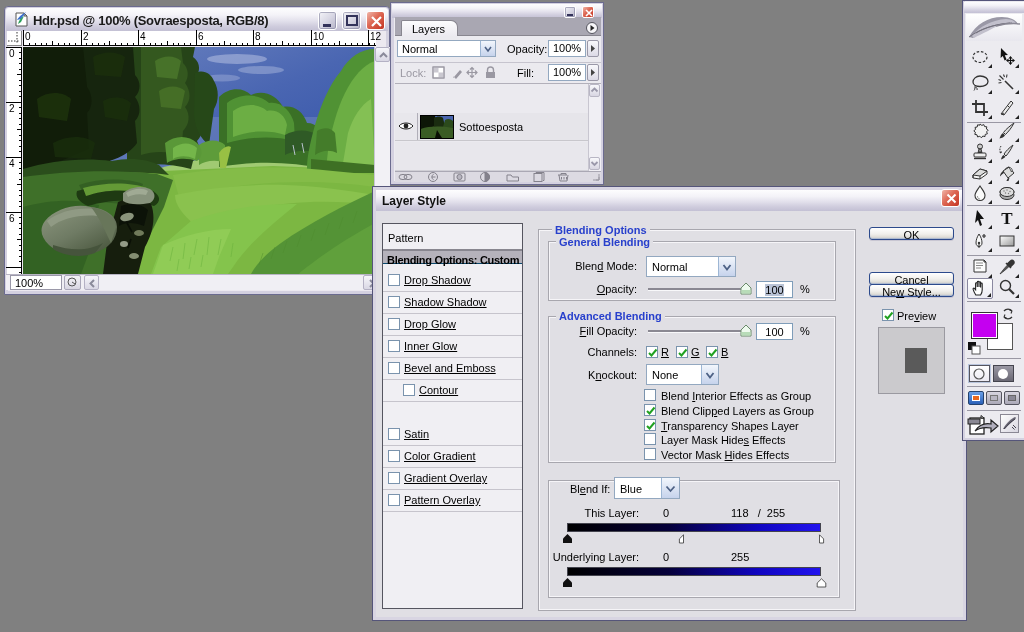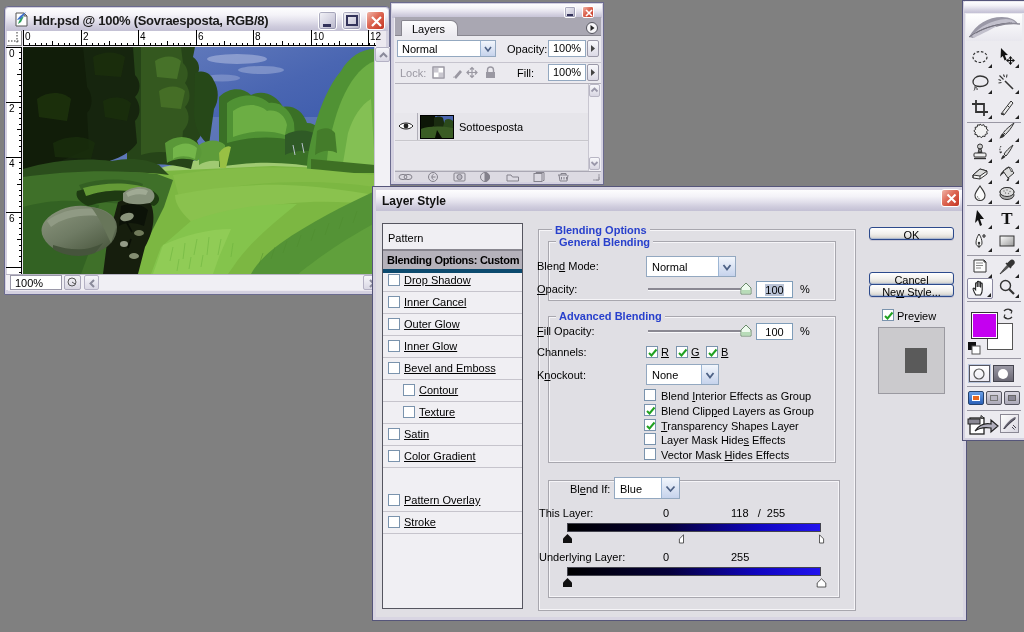--- a/index.html
+++ b/index.html
@@ -63,24 +63,24 @@
 #lstitle { position:absolute; left:3px; top:3px; right:3px; height:21px; }
 #lstitle .ttext { position:absolute; left:6px; top:4px; font-size:12px; font-weight:bold; color:#111; }
 
 #lsdialog > *, #lsdialog .ab { position:absolute; }
 #lstitle .ttext { left:6px; top:4px; font-size:12px; font-weight:bold; color:#111; }
 #lsclose { right:6px; top:2px; width:19px; height:18px; }
 #styleslist { left:9px; top:36px; width:141px; height:386px; background:#f0eff3; border:1px solid #55555f; font-size:11px; }
 .slrow { position:absolute; left:0; width:100%; height:22px; border-bottom:1px solid #c6c4cc; }
 .slrow .cb, .xpcheck { position:absolute; width:12px; height:12px; background:#fff; border:1px solid #7a93ad; }
 .slrow .lbl { position:absolute; left:21px; top:4px;text-decoration:underline; }
-#slsel { position:absolute; left:0; top:26px; width:100%; height:23px; background:#b5b2bb; border-top:1px solid #88868f; border-bottom:4px solid #0c4a6e; font-weight:bold; padding:3px 0 0 4px; white-space:nowrap; letter-spacing:-0.3px; }
+#slsel { position:absolute; left:0; top:26px; width:100%; height:14px; background:#b5b2bb; border-top:1px solid #88868f; border-bottom:1px solid #0c4a6e; font-weight:bold; padding:3px 0 0 4px; white-space:nowrap; letter-spacing:-0.3px; }
 .groupbox { position:absolute; border:1px solid #a8a7ae; box-shadow:1px 1px 0 #f6f5f8 inset, -1px -1px 0 #f6f5f8 inset; }
 .glabel { position:absolute; background:#e0dfe4; color:#2840cc; font-weight:bold; font-size:11px; padding:0 3px; }
-.rlabl { position:absolute; font-size:11px; }
+.rlabl { position:absolute; text-align:right; font-size:11px; }
 .strack { position:absolute; height:2px; background:#8a8892; box-shadow:0 1px 0 #f8f8fa; }
 .vbox { position:absolute; background:#fff; border:1px solid #7f9db9; font-size:11px; text-align:center; padding-top:2px; }
 .xpbtn { position:absolute; width:85px; height:13px; border:1px solid #2c4a8c; border-radius:3px; background:linear-gradient(180deg,#fff 0%,#f0efec 55%,#d4d2ca 100%); box-shadow:inset 0 -1px 1px #a8b6d0, 0 1px 0 #c8c6d2; font-size:11px; text-align:center; padding-top:1px; }
 .gbar { position:absolute; width:254px; height:9px; border:1px solid #44444e; background:linear-gradient(90deg,#000 0%,#05003a 40%,#1005c0 75%,#2214ee 100%); }
 .blab { font-size:11px; position:absolute; }
 
 
 #toolbox { left:962px; top:0px; width:62px; height:441px; background:#ecebf0; border:1px solid #55557a; border-right:none; box-shadow:inset 2px 0 0 #d4d1e0, inset 0 -2px 0 #d4d1e0; z-index:9; }
 #toolbox .ab { position:absolute; }
 .tsep { position:absolute; left:4px; width:54px; height:1px; background:#9a98a4; }
@@ -392,57 +392,53 @@
   <div id="styleslist">
     <div style="position:absolute;left:5px;top:8px">Pattern</div>
     <div style="position:absolute;left:0;top:25px;width:100%;height:1px;background:#88868f"></div>
     <div id="slsel">Blending Options: Custom</div>
     <div class="slrow" style="top:46px">
         <span class="cb" style="left:5px;top:4px"></span>
         <span class="lbl">Drop Shadow</span>
       </div>
     <div class="slrow" style="top:68px">
         <span class="cb" style="left:5px;top:4px"></span>
-        <span class="lbl">Inner Cancel</span>
+        <span class="lbl">Shadow Shadow</span>
       </div>
     <div class="slrow" style="top:90px">
         <span class="cb" style="left:5px;top:4px"></span>
-        <span class="lbl">Outer Glow</span>
+        <span class="lbl">Drop Glow</span>
       </div>
     <div class="slrow" style="top:112px">
         <span class="cb" style="left:5px;top:4px"></span>
         <span class="lbl">Inner Glow</span>
       </div>
     <div class="slrow" style="top:134px">
         <span class="cb" style="left:5px;top:4px"></span>
         <span class="lbl">Bevel and Emboss</span>
       </div>
     <div class="slrow" style="top:156px">
         <span class="cb" style="left:20px;top:4px"></span>
         <span class="lbl" style="left:36px">Contour</span>
       </div>
-    <div class="slrow" style="top:178px">
-        <span class="cb" style="left:20px;top:4px"></span>
-        <span class="lbl" style="left:36px">Texture</span>
-      </div>
     <div class="slrow" style="top:200px">
         <span class="cb" style="left:5px;top:4px"></span>
         <span class="lbl">Satin</span>
       </div>
     <div class="slrow" style="top:222px">
         <span class="cb" style="left:5px;top:4px"></span>
         <span class="lbl">Color Gradient</span>
       </div>
+    <div class="slrow" style="top:244px">
+        <span class="cb" style="left:5px;top:4px"></span>
+        <span class="lbl">Gradient Overlay</span>
+      </div>
     <div class="slrow" style="top:266px">
         <span class="cb" style="left:5px;top:4px"></span>
         <span class="lbl">Pattern Overlay</span>
-      </div>
-    <div class="slrow" style="top:288px">
-        <span class="cb" style="left:5px;top:4px"></span>
-        <span class="lbl">Stroke</span>
       </div>
   </div>
 
   <div class="groupbox" style="left:165px;top:42px;width:318px;height:382px"></div>
   <div class="glabel" style="left:179px;top:37px">Blending Options</div>
 
   <div class="groupbox" style="left:175px;top:54px;width:288px;height:60px"></div>
   <div class="glabel" style="left:183px;top:49px">General Blending</div>
   <div class="rlabl" style="left:164px;top:73px;width:100px">Blen<u>d</u> Mode:</div>
   <div class="combo" style="left:273px;top:69px;width:90px;height:21px;padding:4px 0 0 5px;font-size:11px">Normal

